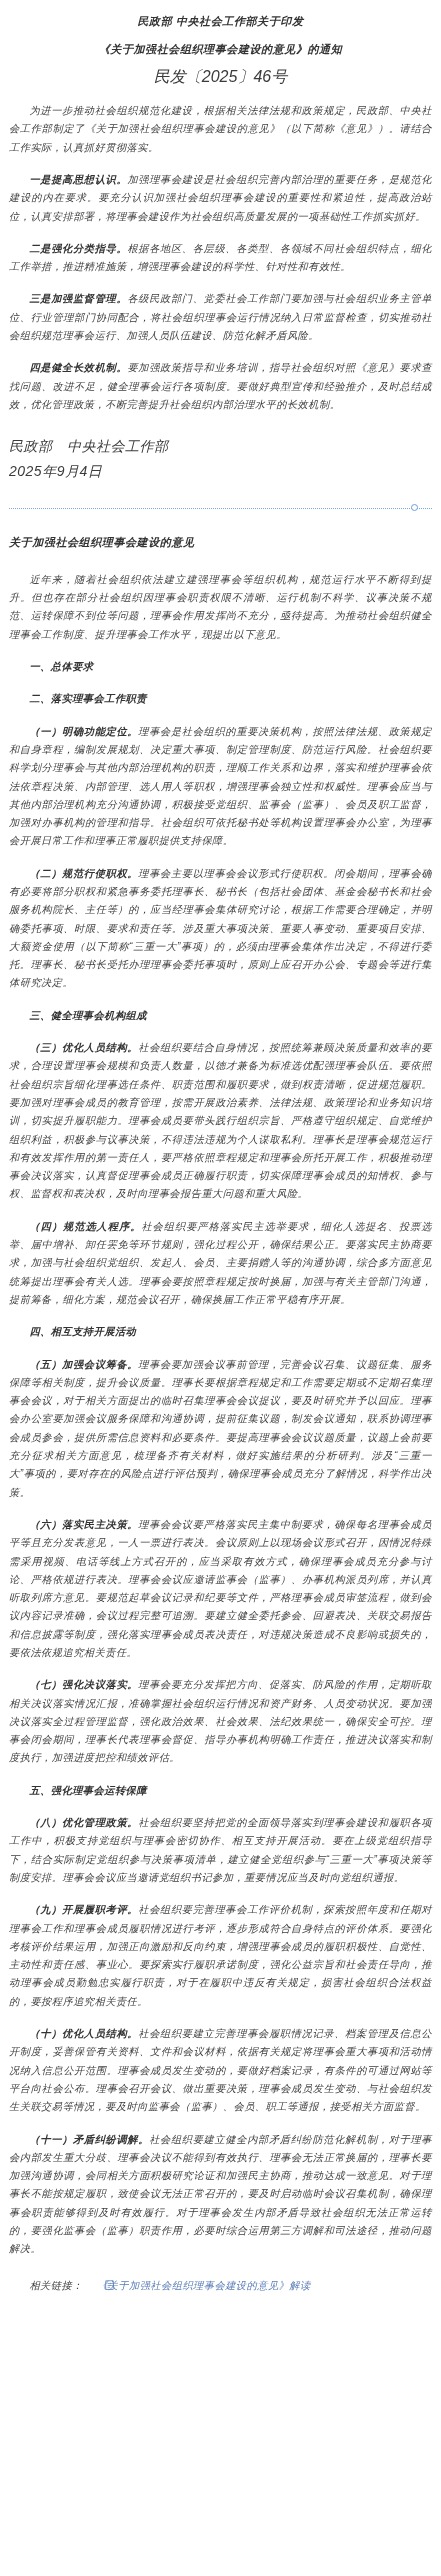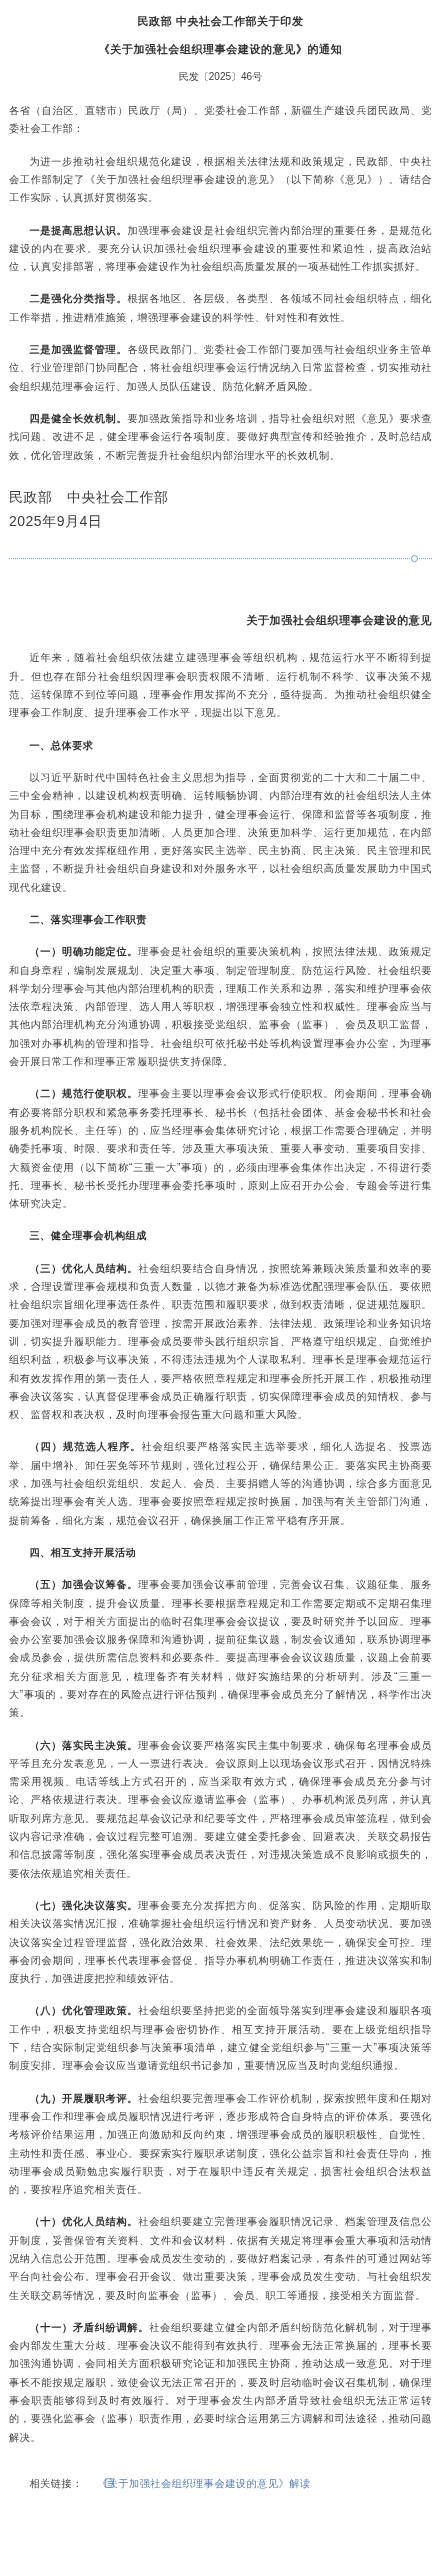--- a/index.html
+++ b/index.html
@@ -1,80 +1,79 @@
 <!DOCTYPE html>
 <html style="font-size:10.2px"><head>
 <meta charset="utf-8">
 <style>
   html,body{margin:0;padding:0;background:#ffffff;}
   body{width:441px;font-family:"Liberation Sans","DejaVu Sans",sans-serif;color:#3b3b3b;}
-  .page{width:441px;min-height:2576px;box-sizing:border-box;padding:11.5px 9px 25.6px;background:#fff;}
+  .page{width:441px;min-height:2576px;box-sizing:border-box;padding:11.5px 9px 25.6px;background:#fff;font-style:italic;}
   .doc-title{font-size:11px;font-weight:bold;color:#333;text-align:center;margin:0 0 9px;line-height:19px;letter-spacing:0.6px;}
-  .doc-number{font-size:10px;color:#3b3b3b;text-align:center;margin:5.1px 0 16.6px;line-height:18px;}
+  .doc-number{font-size:16px;color:#3b3b3b;text-align:center;margin:5.1px 0 16.6px;line-height:18px;}
   p{font-size:10.2px;line-height:18.3px;margin:0 0 14px;text-indent:2em;text-align:justify;letter-spacing:0.5px;color:#3f3f3f;}
   p.no-indent{text-indent:0;}
   p strong, h3{color:#333;}
   h3{font-size:10.2px;font-weight:bold;line-height:18.3px;margin:0 0 14px;text-indent:2em;letter-spacing:0.5px;}
   .sig{font-size:14px;line-height:18.3px;letter-spacing:0.5px;padding-right:1.3px;}
   .sig.first{margin-top:23px;}
   .sig.date{margin-top:6px;}
   .divider{position:relative;height:0;border-top:1.3px dotted #7aa7e0;margin:28px 0 0;}
   .divider .ring{position:absolute;right:14px;top:-4.5px;width:5.1px;height:5.1px;border:1.3px solid #6f9fdd;border-radius:50%;background:#fff;}
-  .opinion-title{font-size:11px;font-weight:bold;color:#333;text-align:right;margin:52px 0 19px;line-height:19px;letter-spacing:0.6px;}
-  .related{margin-top:28px;text-indent:2em;}
+  .opinion-title{font-size:11px;font-weight:bold;color:#333;text-align:left;margin:24px 0 19px;line-height:19px;letter-spacing:0.6px;}
+  .related{margin-top:18px;text-indent:2em;}
   .related .label{color:#3f3f3f;}
   .related a{color:#5a7db8;text-decoration:none;cursor:pointer;}
   .doc-icon{display:inline-block;width:9px;height:10.2px;margin:0 3.8px 0 1.3px;vertical-align:-1.3px;}
 </style>
 </head>
 <body>
 
 <div class="page">
 
   <div>
     <div class="doc-title">民政部 中央社会工作部关于印发</div>
     <div class="doc-title">《关于加强社会组织理事会建设的意见》的通知</div>
     <div class="doc-number">民发〔2025〕46号</div>
 
-    <p class="no-indent">各省（自治区、直辖市）民政厅（局）、党委社会工作部，新疆生产建设兵团民政局、党委社会工作部：</p>
     <p>为进一步推动社会组织规范化建设，根据相关法律法规和政策规定，民政部、中央社会工作部制定了《关于加强社会组织理事会建设的意见》（以下简称《意见》）。请结合工作实际，认真抓好贯彻落实。</p>
 
     <p><strong>一是提高思想认识。</strong><span>加强理事会建设是社会组织完善内部治理的重要任务，是规范化建设的内在要求。要充分认识加强社会组织理事会建设的重要性和紧迫性，提高政治站位，认真安排部署，将理事会建设作为社会组织高质量发展的一项基础性工作抓实抓好。</span></p>
     <p><strong>二是强化分类指导。</strong><span>根据各地区、各层级、各类型、各领域不同社会组织特点，细化工作举措，推进精准施策，增强理事会建设的科学性、针对性和有效性。</span></p>
     <p><strong>三是加强监督管理。</strong><span>各级民政部门、党委社会工作部门要加强与社会组织业务主管单位、行业管理部门协同配合，将社会组织理事会运行情况纳入日常监督检查，切实推动社会组织规范理事会运行、加强人员队伍建设、防范化解矛盾风险。</span></p>
     <p><strong>四是健全长效机制。</strong><span>要加强政策指导和业务培训，指导社会组织对照《意见》要求查找问题、改进不足，健全理事会运行各项制度。要做好典型宣传和经验推介，及时总结成效，优化管理政策，不断完善提升社会组织内部治理水平的长效机制。</span></p>
 
     <div class="sig first">民政部　中央社会工作部</div>
     <div class="sig date">2025年9月4日</div>
   </div>
 
   <div class="divider">
     <span class="ring"></span>
   </div>
 
   <div>
     <div class="opinion-title">关于加强社会组织理事会建设的意见</div>
     <p>近年来，随着社会组织依法建立建强理事会等组织机构，规范运行水平不断得到提升。但也存在部分社会组织因理事会职责权限不清晰、运行机制不科学、议事决策不规范、运转保障不到位等问题，理事会作用发挥尚不充分，亟待提高。为推动社会组织健全理事会工作制度、提升理事会工作水平，现提出以下意见。</p>
 
     <h3>一、总体要求</h3>
-    <p>以习近平新时代中国特色社会主义思想为指导，全面贯彻党的二十大和二十届二中、三中全会精神，以建设机构权责明确、运转顺畅协调、内部治理有效的社会组织法人主体为目标，围绕理事会机构建设和能力提升，健全理事会运行、保障和监督等各项制度，推动社会组织理事会职责更加清晰、人员更加合理、决策更加科学、运行更加规范，在内部治理中充分有效发挥枢纽作用，更好落实民主选举、民主协商、民主决策、民主管理和民主监督，不断提升社会组织自身建设和对外服务水平，以社会组织高质量发展助力中国式现代化建设。</p>
 
     <h3>二、落实理事会工作职责</h3>
     <p><strong>（一）明确功能定位。</strong><span>理事会是社会组织的重要决策机构，按照法律法规、政策规定和自身章程，编制发展规划、决定重大事项、制定管理制度、防范运行风险。社会组织要科学划分理事会与其他内部治理机构的职责，理顺工作关系和边界，落实和维护理事会依法依章程决策、内部管理、选人用人等职权，增强理事会独立性和权威性。理事会应当与其他内部治理机构充分沟通协调，积极接受党组织、监事会（监事）、会员及职工监督，加强对办事机构的管理和指导。社会组织可依托秘书处等机构设置理事会办公室，为理事会开展日常工作和理事正常履职提供支持保障。</span></p>
     <p><strong>（二）规范行使职权。</strong><span>理事会主要以理事会会议形式行使职权。闭会期间，理事会确有必要将部分职权和紧急事务委托理事长、秘书长（包括社会团体、基金会秘书长和社会服务机构院长、主任等）的，应当经理事会集体研究讨论，根据工作需要合理确定，并明确委托事项、时限、要求和责任等。涉及重大事项决策、重要人事变动、重要项目安排、大额资金使用（以下简称“三重一大”事项）的，必须由理事会集体作出决定，不得进行委托。理事长、秘书长受托办理理事会委托事项时，原则上应召开办公会、专题会等进行集体研究决定。</span></p>
 
     <h3>三、健全理事会机构组成</h3>
     <p><strong>（三）优化人员结构。</strong><span>社会组织要结合自身情况，按照统筹兼顾决策质量和效率的要求，合理设置理事会规模和负责人数量，以德才兼备为标准选优配强理事会队伍。要依照社会组织宗旨细化理事选任条件、职责范围和履职要求，做到权责清晰，促进规范履职。要加强对理事会成员的教育管理，按需开展政治素养、法律法规、政策理论和业务知识培训，切实提升履职能力。理事会成员要带头践行组织宗旨、严格遵守组织规定、自觉维护组织利益，积极参与议事决策，不得违法违规为个人谋取私利。理事长是理事会规范运行和有效发挥作用的第一责任人，要严格依照章程规定和理事会所托开展工作，积极推动理事会决议落实，认真督促理事会成员正确履行职责，切实保障理事会成员的知情权、参与权、监督权和表决权，及时向理事会报告重大问题和重大风险。</span></p>
     <p><strong>（四）规范选人程序。</strong><span>社会组织要严格落实民主选举要求，细化人选提名、投票选举、届中增补、卸任罢免等环节规则，强化过程公开，确保结果公正。要落实民主协商要求，加强与社会组织党组织、发起人、会员、主要捐赠人等的沟通协调，综合多方面意见统筹提出理事会有关人选。理事会要按照章程规定按时换届，加强与有关主管部门沟通，提前筹备，细化方案，规范会议召开，确保换届工作正常平稳有序开展。</span></p>
 
     <h3>四、相互支持开展活动</h3>
     <p><strong>（五）加强会议筹备。</strong><span>理事会要加强会议事前管理，完善会议召集、议题征集、服务保障等相关制度，提升会议质量。理事长要根据章程规定和工作需要定期或不定期召集理事会会议，对于相关方面提出的临时召集理事会会议提议，要及时研究并予以回应。理事会办公室要加强会议服务保障和沟通协调，提前征集议题，制发会议通知，联系协调理事会成员参会，提供所需信息资料和必要条件。要提高理事会会议议题质量，议题上会前要充分征求相关方面意见，梳理备齐有关材料，做好实施结果的分析研判。涉及“三重一大”事项的，要对存在的风险点进行评估预判，确保理事会成员充分了解情况，科学作出决策。</span></p>
     <p><strong>（六）落实民主决策。</strong><span>理事会会议要严格落实民主集中制要求，确保每名理事会成员平等且充分发表意见，一人一票进行表决。会议原则上以现场会议形式召开，因情况特殊需采用视频、电话等线上方式召开的，应当采取有效方式，确保理事会成员充分参与讨论、严格依规进行表决。理事会会议应邀请监事会（监事）、办事机构派员列席，并认真听取列席方意见。要规范起草会议记录和纪要等文件，严格理事会成员审签流程，做到会议内容记录准确，会议过程完整可追溯。要建立健全委托参会、回避表决、关联交易报告和信息披露等制度，强化落实理事会成员表决责任，对违规决策造成不良影响或损失的，要依法依规追究相关责任。</span></p>
     <p><strong>（七）强化决议落实。</strong><span>理事会要充分发挥把方向、促落实、防风险的作用，定期听取相关决议落实情况汇报，准确掌握社会组织运行情况和资产财务、人员变动状况。要加强决议落实全过程管理监督，强化政治效果、社会效果、法纪效果统一，确保安全可控。理事会闭会期间，理事长代表理事会督促、指导办事机构明确工作责任，推进决议落实和制度执行，加强进度把控和绩效评估。</span></p>
 
+    <h3>五、强化理事会运转保障</h3>
     <p><strong>（八）优化管理政策。</strong><span>社会组织要坚持把党的全面领导落实到理事会建设和履职各项工作中，积极支持党组织与理事会密切协作、相互支持开展活动。要在上级党组织指导下，结合实际制定党组织参与决策事项清单，建立健全党组织参与“三重一大”事项决策等制度安排。理事会会议应当邀请党组织书记参加，重要情况应当及时向党组织通报。</span></p>
     <p><strong>（九）开展履职考评。</strong><span>社会组织要完善理事会工作评价机制，探索按照年度和任期对理事会工作和理事会成员履职情况进行考评，逐步形成符合自身特点的评价体系。要强化考核评价结果运用，加强正向激励和反向约束，增强理事会成员的履职积极性、自觉性、主动性和责任感、事业心。要探索实行履职承诺制度，强化公益宗旨和社会责任导向，推动理事会成员勤勉忠实履行职责，对于在履职中违反有关规定，损害社会组织合法权益的，要按程序追究相关责任。</span></p>
     <p><strong>（十）优化人员结构。</strong><span>社会组织要建立完善理事会履职情况记录、档案管理及信息公开制度，妥善保管有关资料、文件和会议材料，依据有关规定将理事会重大事项和活动情况纳入信息公开范围。理事会成员发生变动的，要做好档案记录，有条件的可通过网站等平台向社会公布。理事会召开会议、做出重要决策，理事会成员发生变动、与社会组织发生关联交易等情况，要及时向监事会（监事）、会员、职工等通报，接受相关方面监督。</span></p>
     <p><strong>（十一）矛盾纠纷调解。</strong><span>社会组织要建立健全内部矛盾纠纷防范化解机制，对于理事会内部发生重大分歧、理事会决议不能得到有效执行、理事会无法正常换届的，理事长要加强沟通协调，会同相关方面积极研究论证和加强民主协商，推动达成一致意见。对于理事长不能按规定履职，致使会议无法正常召开的，要及时启动临时会议召集机制，确保理事会职责能够得到及时有效履行。对于理事会发生内部矛盾导致社会组织无法正常运转的，要强化监事会（监事）职责作用，必要时综合运用第三方调解和司法途径，推动问题解决。</span></p>
   </div>
 
   <p class="related no-gap">
     <span class="label">相关链接：</span><span class="doc-icon"><svg width="9" height="10.2" viewBox="0 0 14 16" xmlns="http://www.w3.org/2000/svg">
           <rect x="1" y="1" width="12" height="14" rx="1.5" fill="none" stroke="#7f9cc9" stroke-width="1.6"></rect>
           <line x1="4" y1="5.5" x2="10" y2="5.5" stroke="#7f9cc9" stroke-width="1.4"></line>

